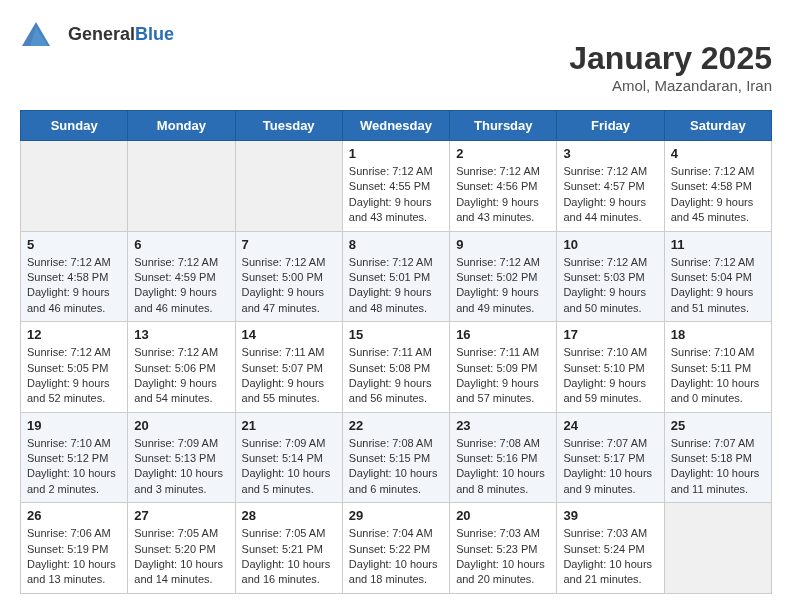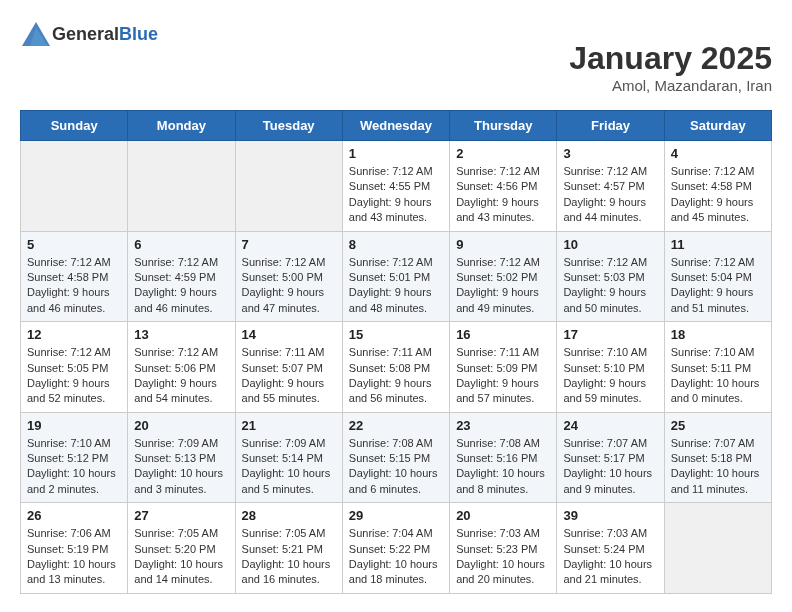--- a/index.html
+++ b/index.html
@@ -12,21 +12,21 @@
     }
     .header {
       display: flex;
       justify-content: space-between;
       align-items: flex-start;
       margin-bottom: 16px;
     }
     .logo {
       display: flex;
       align-items: center;
-      gap: 0;
+      gap: 16px;
     }
     .logo-text-general {
       font-size: 18px;
       font-weight: bold;
       color: #333;
     }
     .logo-text-blue {
       font-size: 18px;
       font-weight: bold;
       color: #2a6db5;

